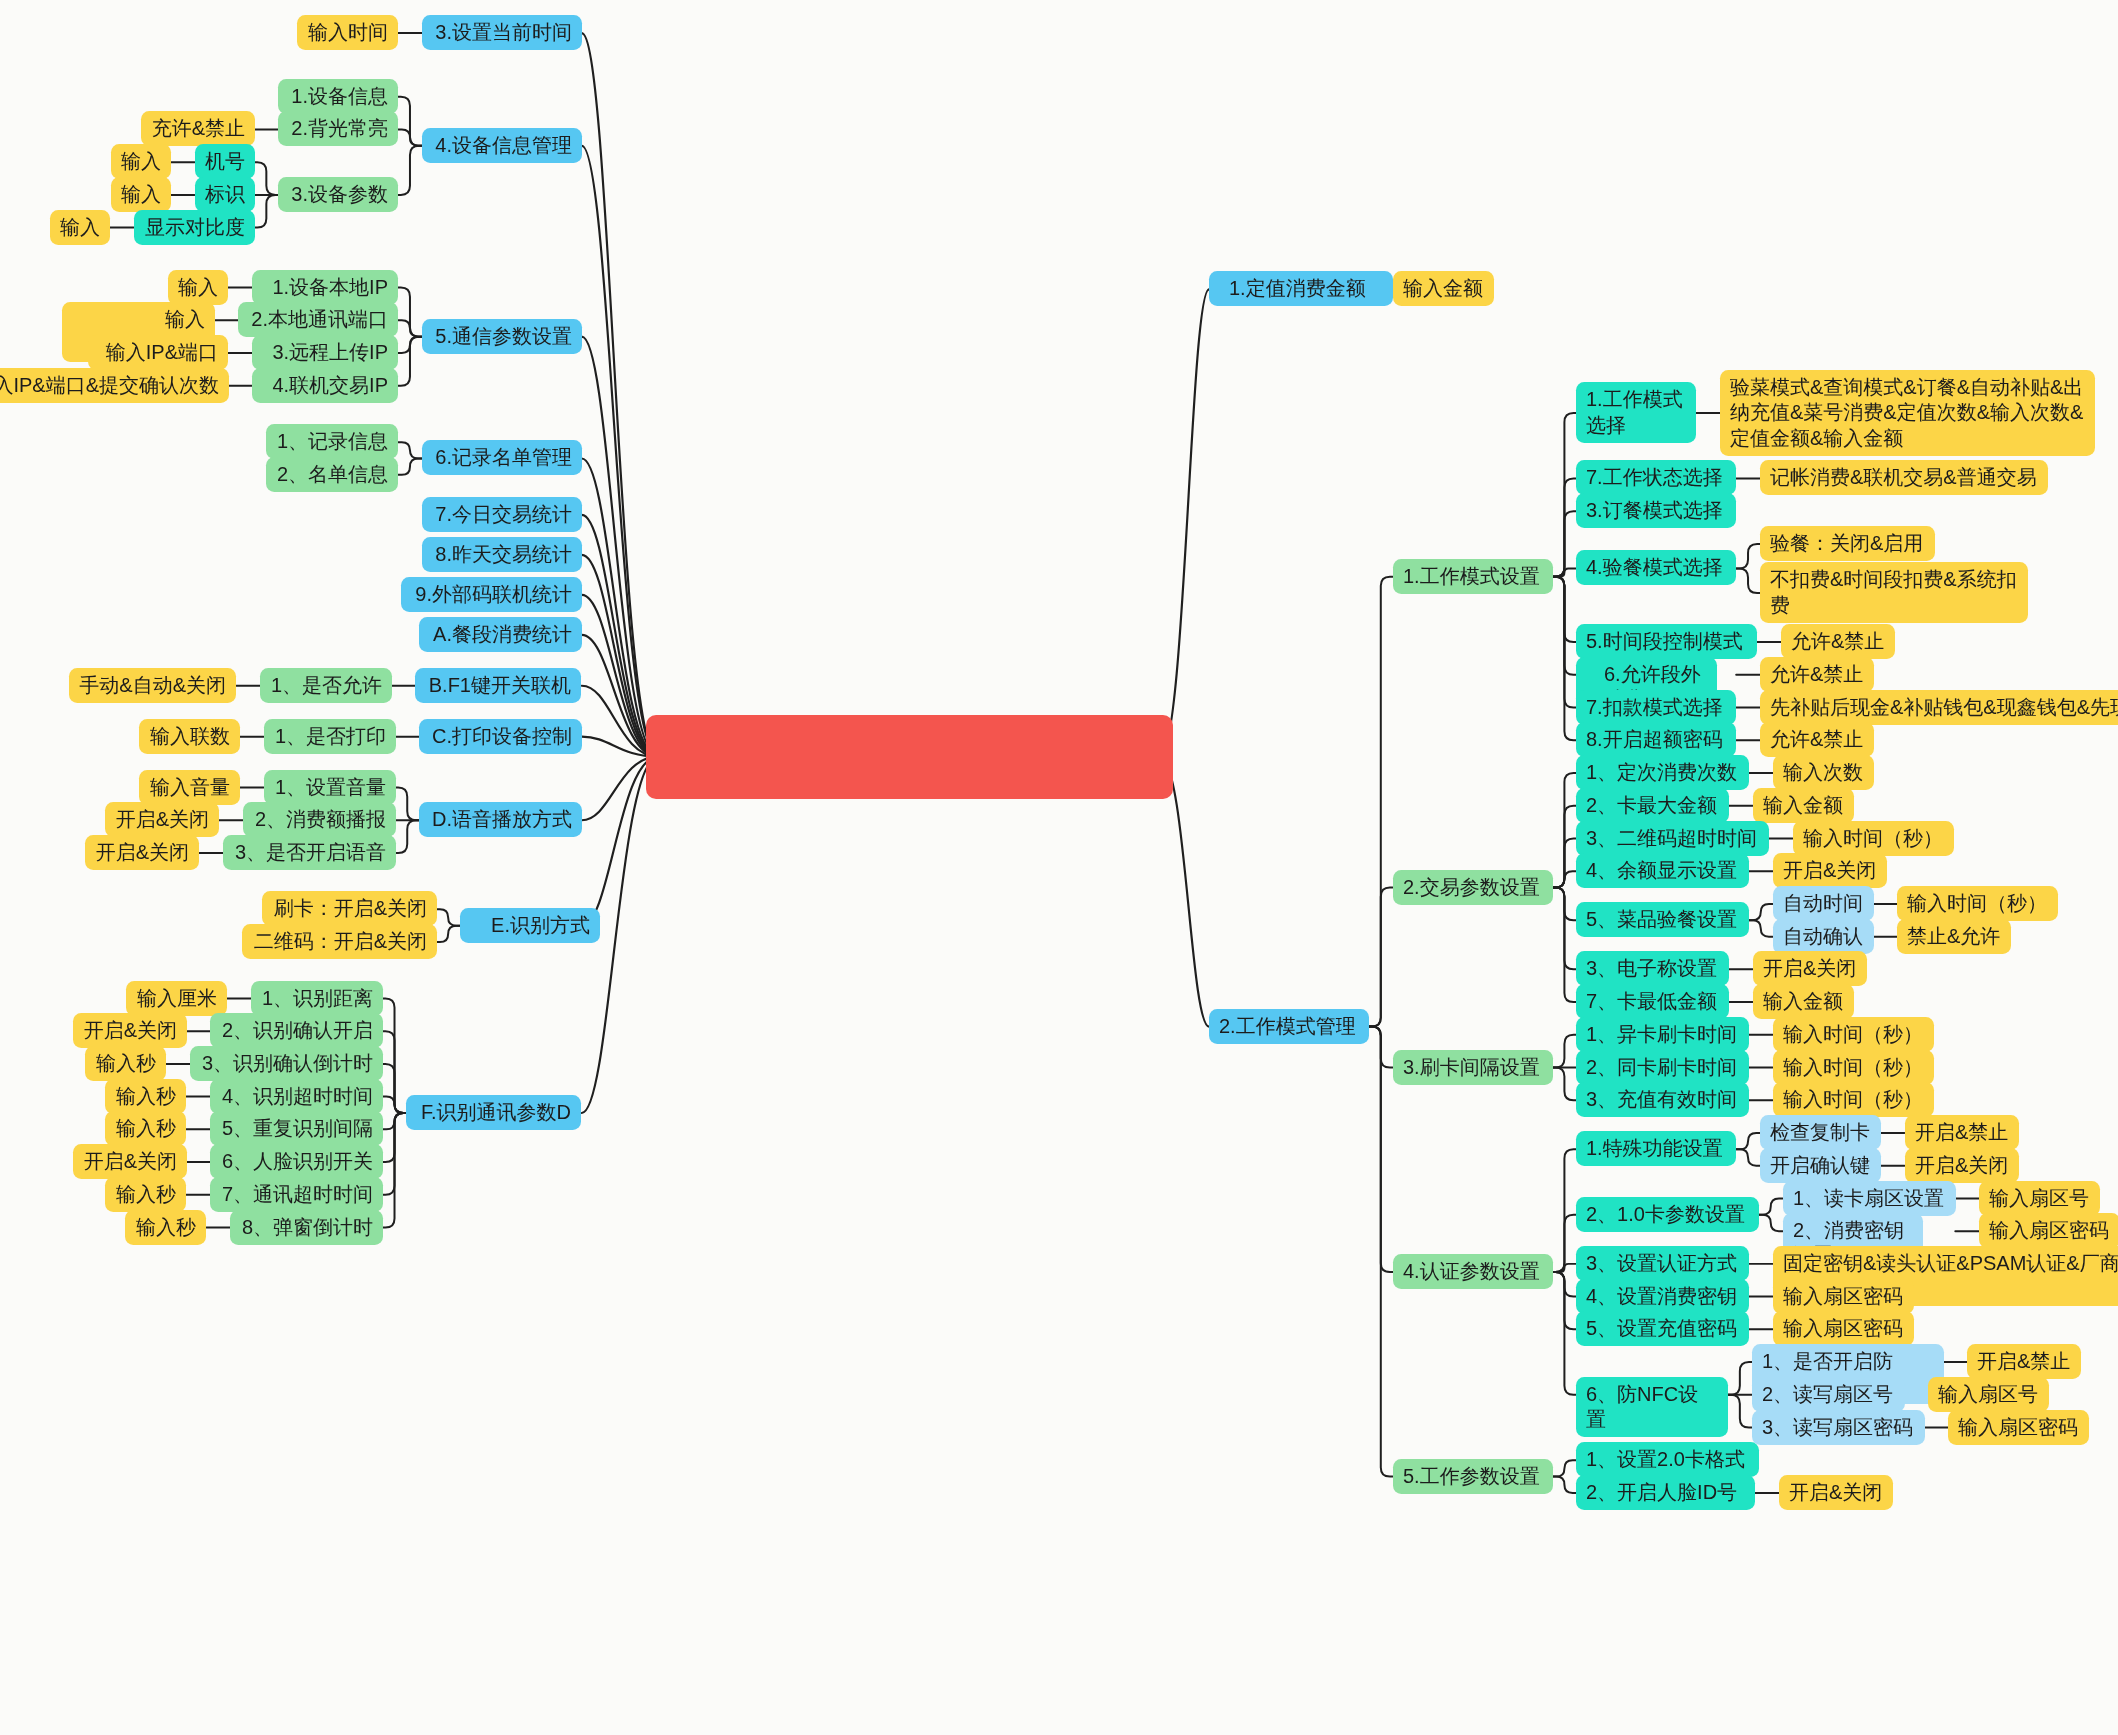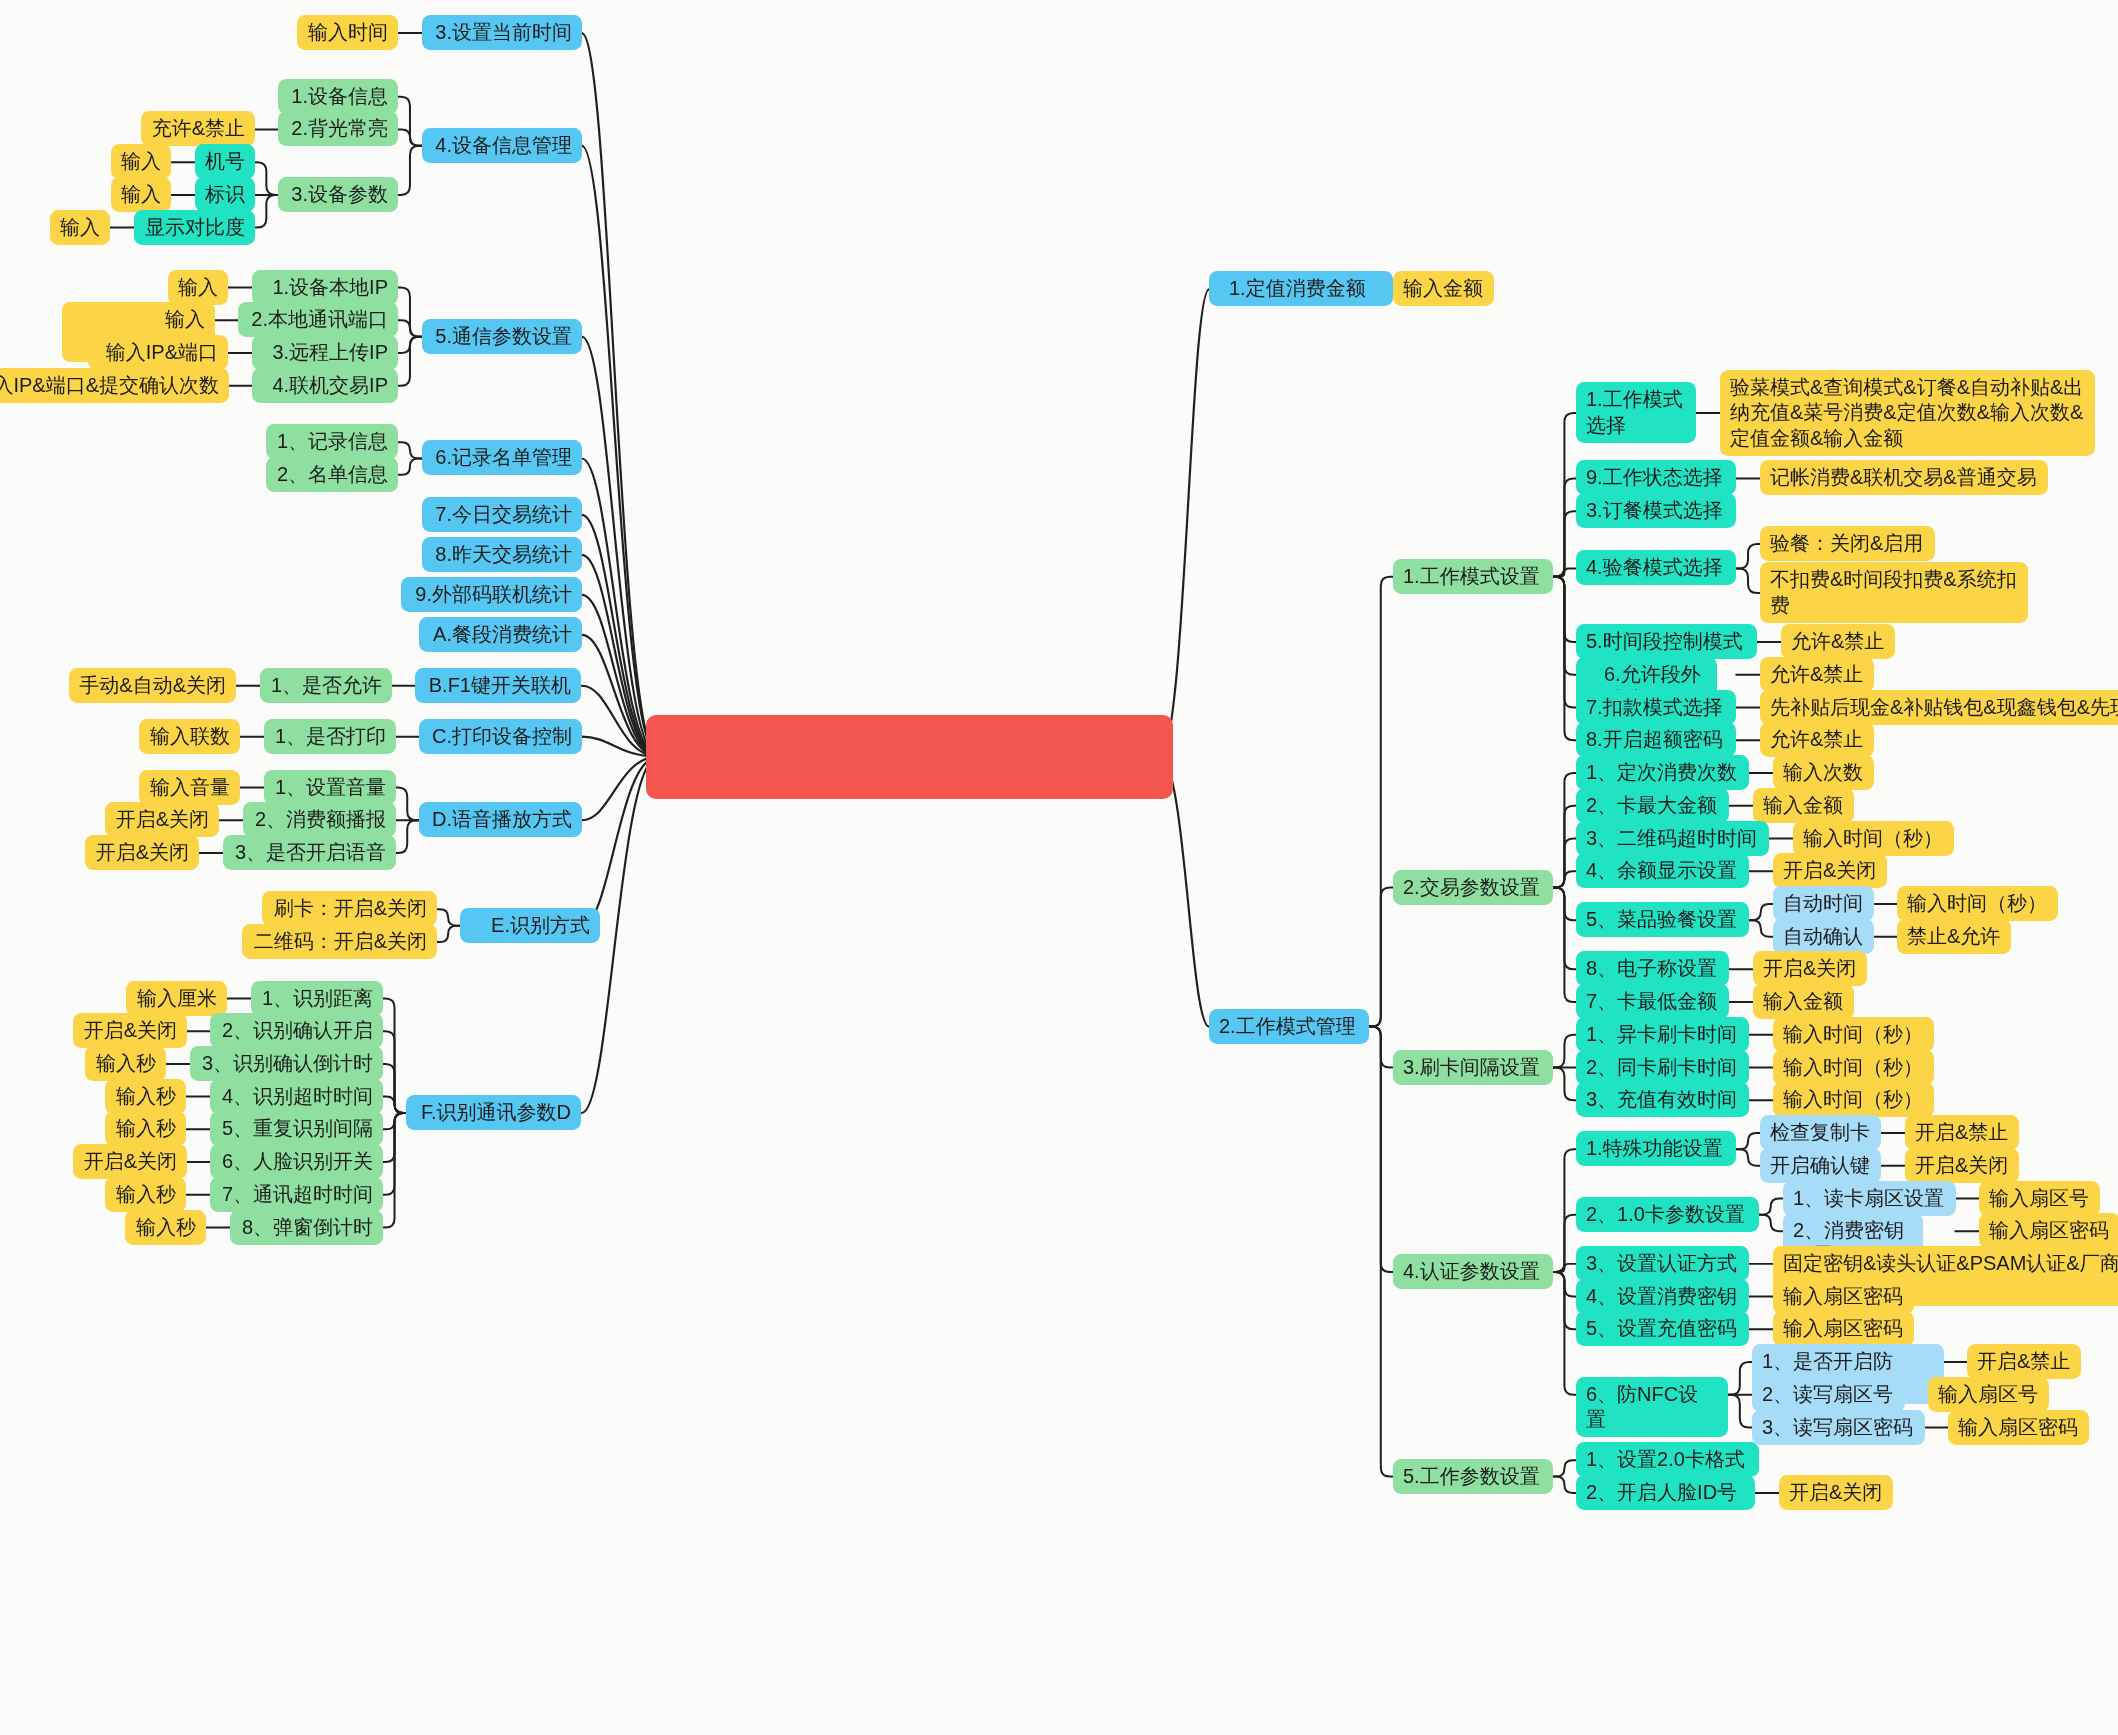--- a/index.html
+++ b/index.html
@@ -230,21 +230,21 @@
       <div class="node c-yellow left" style="left: 125px; top: 1210px; width: 81px; min-height: 35px;">输入秒</div>
       <div class="node c-blue right" style="left: 1209px; top: 271px; width: 184px; min-height: 35px; padding-left: 20px;">1.定值消费金额</div>
       <div class="node c-yellow right" style="left: 1393px; top: 271px; width: 101px; min-height: 35px;">输入金额</div>
       <div class="node c-blue right" style="left: 1209px; top: 1009px; width: 160px; min-height: 35px;">2.工作模式管理</div>
       <div class="node c-green right" style="left: 1393px; top: 559px; width: 160px; min-height: 35px;">1.工作模式设置</div>
       <div class="node c-teal right" style="left: 1576px; top: 382px; width: 120px; min-height: 61px;">1.工作模式
 选择</div>
       <div class="node c-yellow right" style="left: 1720px; top: 370px; width: 375px; min-height: 86px;">验菜模式&amp;查询模式&amp;订餐&amp;自动补贴&amp;出
 纳充值&amp;菜号消费&amp;定值次数&amp;输入次数&amp;
 定值金额&amp;输入金额</div>
-      <div class="node c-teal right" style="left: 1576px; top: 460px; width: 160px; min-height: 35px;">9.工作状态选择</div>
+      <div class="node c-teal right" style="left: 1576px; top: 460px; width: 160px; min-height: 35px;">7.工作状态选择</div>
       <div class="node c-yellow right" style="left: 1760px; top: 460px; width: 288px; min-height: 35px;">记帐消费&amp;联机交易&amp;普通交易</div>
       <div class="node c-teal right" style="left: 1576px; top: 493px; width: 160px; min-height: 35px;">3.订餐模式选择</div>
       <div class="node c-teal right" style="left: 1576px; top: 550px; width: 160px; min-height: 35px;">4.验餐模式选择</div>
       <div class="node c-yellow right" style="left: 1760px; top: 526px; width: 175px; min-height: 35px;">验餐：关闭&amp;启用</div>
       <div class="node c-yellow right" style="left: 1760px; top: 562px; width: 268px; min-height: 61px;">不扣费&amp;时间段扣费&amp;系统扣
 费</div>
       <div class="node c-teal right" style="left: 1576px; top: 624px; width: 181px; min-height: 35px;">5.时间段控制模式</div>
       <div class="node c-yellow right" style="left: 1781px; top: 624px; width: 114px; min-height: 35px;">允许&amp;禁止</div>
       <div class="node c-teal right" style="left: 1576px; top: 657px; width: 141px; min-height: 35px; padding-left: 28px;">6.允许段外消费</div>
       <div class="node c-yellow right" style="left: 1760px; top: 657px; width: 114px; min-height: 35px;">允许&amp;禁止</div>
@@ -259,21 +259,21 @@
       <div class="node c-yellow right" style="left: 1753px; top: 788px; width: 101px; min-height: 35px;">输入金额</div>
       <div class="node c-teal right" style="left: 1576px; top: 821px; width: 193px; min-height: 35px;">3、二维码超时时间</div>
       <div class="node c-yellow right" style="left: 1793px; top: 821px; width: 161px; min-height: 35px;">输入时间（秒）</div>
       <div class="node c-teal right" style="left: 1576px; top: 853px; width: 173px; min-height: 35px;">4、余额显示设置</div>
       <div class="node c-yellow right" style="left: 1773px; top: 853px; width: 114px; min-height: 35px;">开启&amp;关闭</div>
       <div class="node c-teal right" style="left: 1576px; top: 902px; width: 173px; min-height: 35px;">5、菜品验餐设置</div>
       <div class="node c-lblue right" style="left: 1773px; top: 886px; width: 101px; min-height: 35px;">自动时间</div>
       <div class="node c-yellow right" style="left: 1897px; top: 886px; width: 161px; min-height: 35px;">输入时间（秒）</div>
       <div class="node c-lblue right" style="left: 1773px; top: 919px; width: 101px; min-height: 35px;">自动确认</div>
       <div class="node c-yellow right" style="left: 1897px; top: 919px; width: 114px; min-height: 35px;">禁止&amp;允许</div>
-      <div class="node c-teal right" style="left: 1576px; top: 951px; width: 153px; min-height: 35px;">8、电子称设置</div>
+      <div class="node c-teal right" style="left: 1576px; top: 951px; width: 153px; min-height: 35px;">3、电子称设置</div>
       <div class="node c-yellow right" style="left: 1753px; top: 951px; width: 114px; min-height: 35px;">开启&amp;关闭</div>
       <div class="node c-teal right" style="left: 1576px; top: 984px; width: 153px; min-height: 35px;">7、卡最低金额</div>
       <div class="node c-yellow right" style="left: 1753px; top: 984px; width: 101px; min-height: 35px;">输入金额</div>
       <div class="node c-green right" style="left: 1393px; top: 1050px; width: 160px; min-height: 35px;">3.刷卡间隔设置</div>
       <div class="node c-teal right" style="left: 1576px; top: 1017px; width: 173px; min-height: 35px;">1、异卡刷卡时间</div>
       <div class="node c-yellow right" style="left: 1773px; top: 1017px; width: 161px; min-height: 35px;">输入时间（秒）</div>
       <div class="node c-teal right" style="left: 1576px; top: 1050px; width: 173px; min-height: 35px;">2、同卡刷卡时间</div>
       <div class="node c-yellow right" style="left: 1773px; top: 1050px; width: 161px; min-height: 35px;">输入时间（秒）</div>
       <div class="node c-teal right" style="left: 1576px; top: 1082px; width: 173px; min-height: 35px;">3、充值有效时间</div>
       <div class="node c-yellow right" style="left: 1773px; top: 1082px; width: 161px; min-height: 35px;">输入时间（秒）</div>

